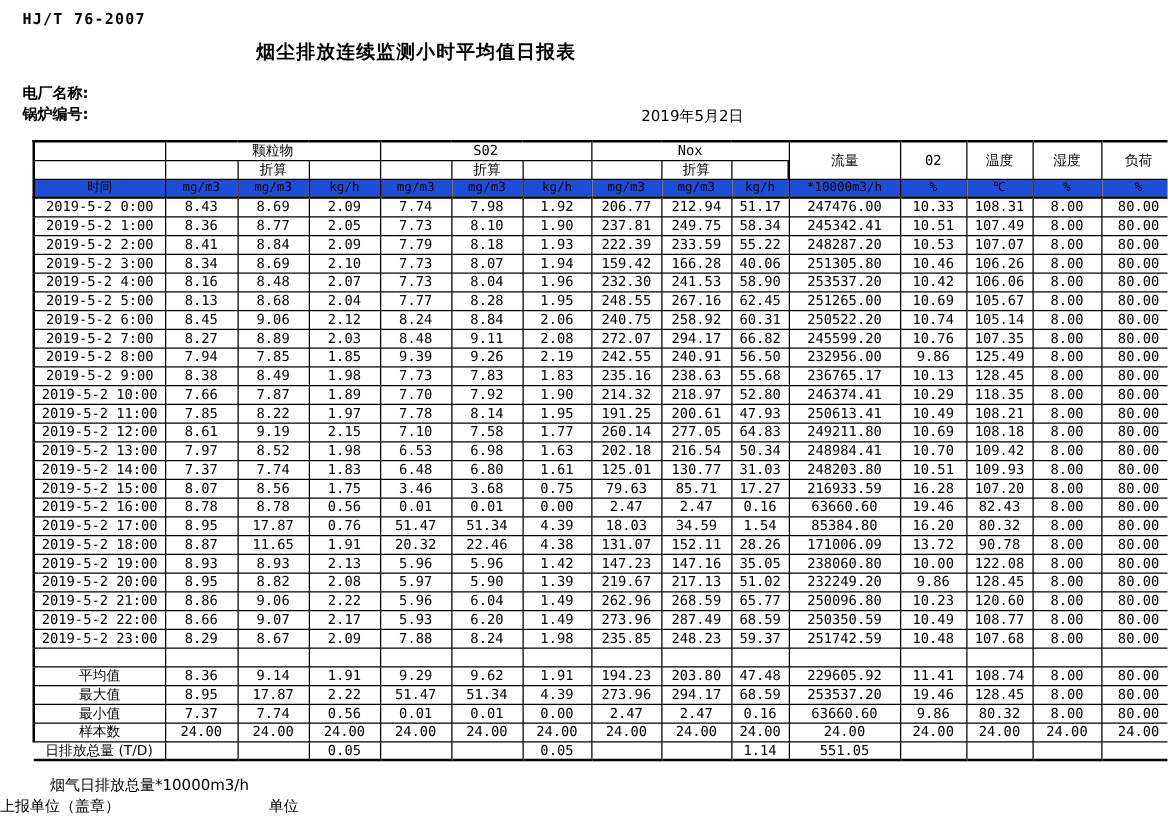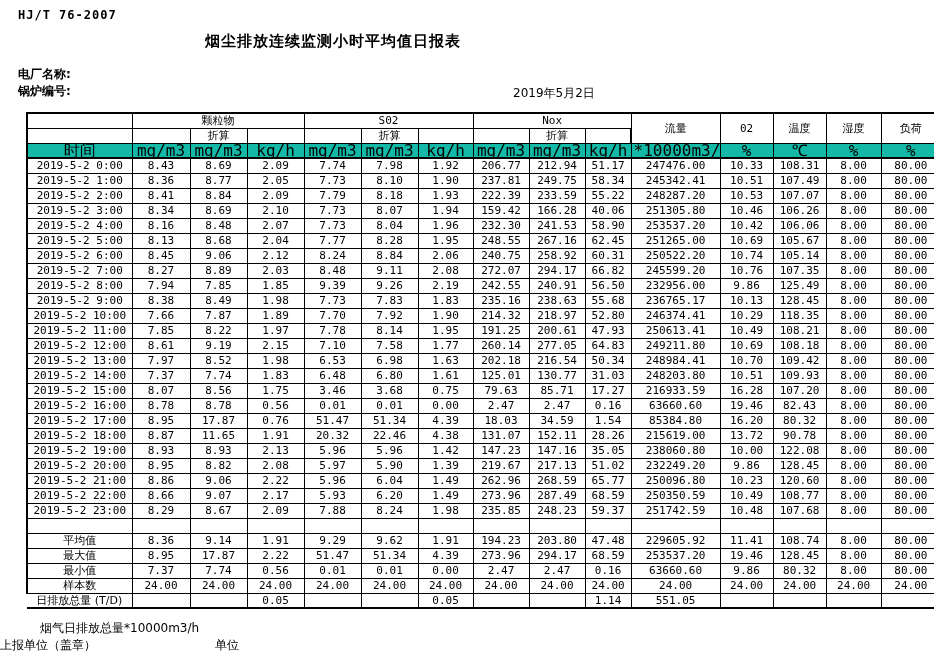--- a/index.html
+++ b/index.html
@@ -7,21 +7,21 @@
   .doc-code{position:absolute;left:18px;top:8px;font-size:12px;font-weight:bold;font-family:"DejaVu Sans Mono",monospace;letter-spacing:1px;}
   .title{position:absolute;left:205px;top:32px;font-size:15px;font-weight:bold;letter-spacing:1px;}
   .plant-line{position:absolute;left:18px;top:66px;font-size:12px;font-weight:bold;}
   .boiler-line{position:absolute;left:18px;top:83px;font-size:12px;font-weight:bold;}
   .report-date{position:absolute;left:513px;top:85px;font-size:12px;font-weight:normal;}
   table.report{position:absolute;left:26px;top:112px;width:914px;border-collapse:collapse;table-layout:fixed;
     font-family:"DejaVu Sans Mono",monospace;font-size:11px;padding-left:35px;}
   table.report td{border:1px solid #000;height:15px;padding:0 2px;line-height:13px;box-sizing:border-box;
     overflow:hidden;white-space:nowrap;text-align:center;vertical-align:middle;}
   table.report thead td{font-family:"DejaVu Sans Mono",monospace;}
-  tr.units td{background:#14b8a6;font-size:16px;}
+  tr.units td{background:#1d4ed8;font-size:10px;}
   td.num{text-align:right;padding-right:6px;}
   td.mid{text-align:center;}
   td.time{text-align:right;padding-right:10px;}
   td.label{text-align:right;padding-right:4px;font-family:"DejaVu Sans",sans-serif;}
   td.label-left{text-align:left;padding-left:2px;font-family:"DejaVu Sans",sans-serif;}
   td.b-thick{border-left-width:2px;}
   td.no-left{border-left:none;margin-top:12px;}
   
   table.report tr:first-child td{border-top-width:2px;}
   table.report tr:last-child td{border-bottom-width:2px;}
@@ -412,21 +412,21 @@
         <td class="time">2019-5-2 18:00</td>
         <td class="num">8.87</td>
         <td class="num">11.65</td>
         <td class="num">1.91</td>
         <td class="num">20.32</td>
         <td class="num">22.46</td>
         <td class="num">4.38</td>
         <td class="num b-thick">131.07</td>
         <td class="num">152.11</td>
         <td class="num">28.26</td>
-        <td class="num b-thick">215619.00</td>
+        <td class="num b-thick">171006.09</td>
         <td class="mid">13.72</td>
         <td class="mid">90.78</td>
         <td class="mid">8.00</td>
         <td class="mid">80.00</td>
       </tr>
       <tr>
         <td class="time">2019-5-2 19:00</td>
         <td class="num">8.93</td>
         <td class="num">8.93</td>
         <td class="num">2.13</td>

